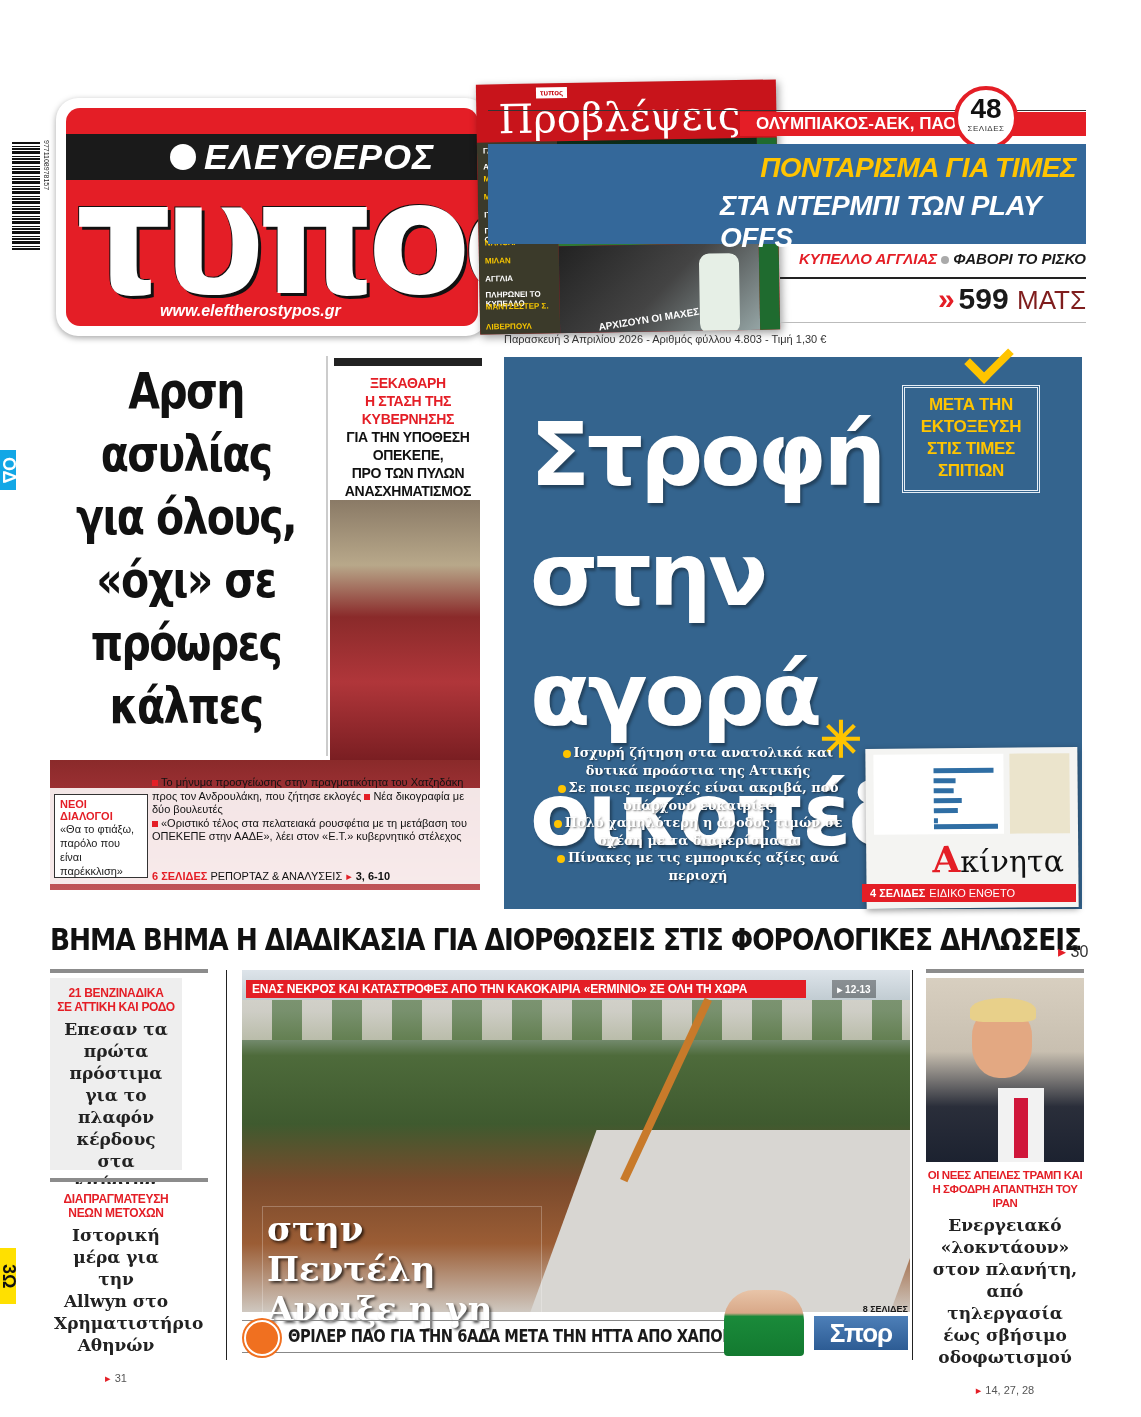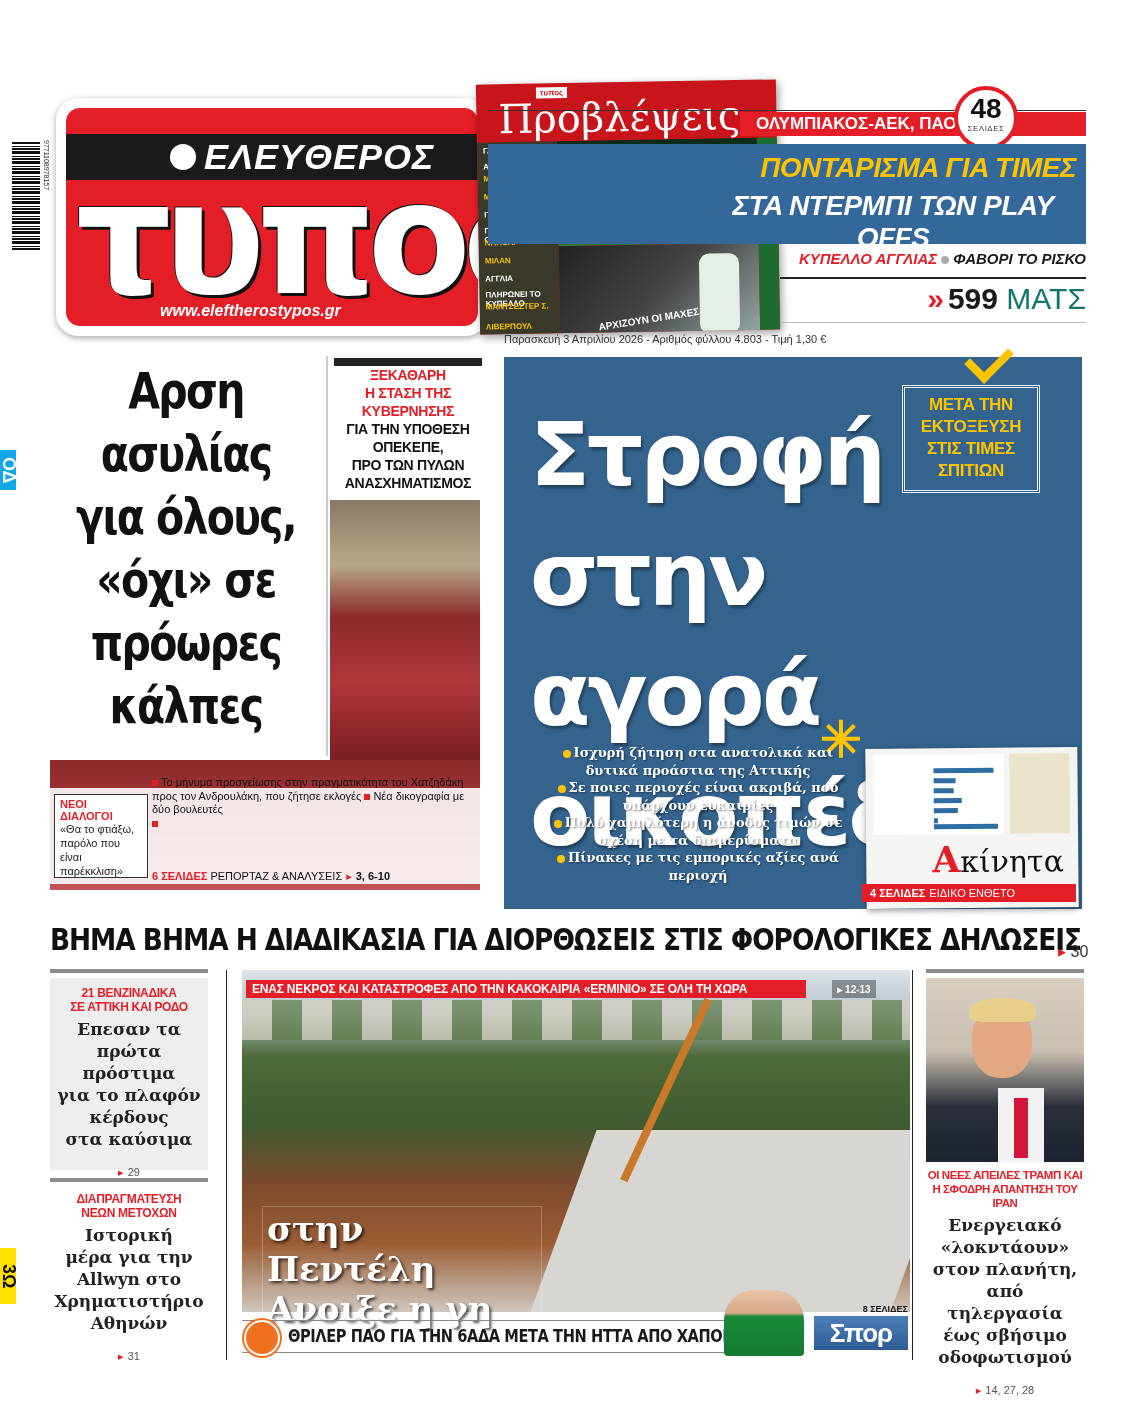--- a/index.html
+++ b/index.html
@@ -37,36 +37,36 @@
   .mag-caption { position:absolute; left: 118px; top: 232px; color:#fff; font-size: 10px; font-weight:700; transform: rotate(-8deg); }
 
   
   .promo-line { left: 488px; top: 110px; width: 598px; height: 1px; background:#333; }
   .promo-red { left: 740px; top: 112px; width: 346px; height: 24px; background: #e41e26; color:#fff; font-weight:700; font-size: 17px; display:flex; align-items:center; padding-left: 16px; }
   .pages-badge { left: 954px; top: 86px; width: 64px; height: 64px; border-radius: 50%; background: #fff; border: 4px solid #e41e26; text-align:center; }
   .pages-badge .n { font-size: 28px; font-weight: 900; line-height: 30px; margin-top: 4px; color:#111; }
   .pages-badge .l { font-size: 8px; color:#333; letter-spacing: 0.5px; }
   .promo-blue { left: 488px; top: 144px; width: 598px; height: 100px; background: #34689a; }
   .promo-y { left: 740px; top: 152px; width: 336px; text-align: right; color: #ffc400; font-style: italic; font-weight: 700; font-size: 28px; letter-spacing: -0.5px; }
-  .promo-w { left: 720px; top: 190px; width: 346px; text-align: center; color: #ffffff; font-style: italic; font-weight: 700; font-size: 28px; letter-spacing: -0.5px; }
+  .promo-w { left: 720px; top: 190px; width: 346px; text-align: left; color: #ffffff; font-style: italic; font-weight: 700; font-size: 28px; letter-spacing: -0.5px; }
   .promo-cup { left: 780px; top: 250px; width: 306px; text-align:right; font-style: italic; font-weight:700; font-size: 15px; }
   .promo-cup .r { color:#e41e26; }
   .promo-cup .dot { display:inline-block; width: 8px; height: 8px; border-radius:50%; background:#aaa; margin: 0 4px; }
   .promo-line2 { left: 780px; top: 277px; width: 306px; height: 2px; background: #222; }
   .promo-count { left: 880px; top: 282px; width: 206px; text-align: right; font-weight: 900; font-size: 30px; }
   .promo-count .chev { color:#e41e26; font-size: 30px; margin-right: 4px; }
-  .promo-count .m { color:#0f766e; font-weight: 400; font-size: 30px; }
+  .promo-count .m { color:#7f1d1d; font-weight: 400; font-size: 26px; }
   .promo-line3 { left: 780px; top: 322px; width: 306px; height: 1px; background: #bbb; }
 
   .dateline { left: 504px; top: 333px; width: 520px; font-size: 11px; color:#333; }
 
   
   .lead-head { left: 46px; top: 360px; width: 280px; text-align:center; font-family: "DejaVu Sans", sans-serif; font-weight: 700; font-size: 50px; line-height: 63px; letter-spacing: -2px; transform: scaleX(0.82); transform-origin: center top; color:#111; }
   .lead-rule { left: 326px; top: 356px; width: 2px; height: 400px; background: #ccc; }
-  .lead-side { left: 334px; top: 358px; width: 148px; height: 140px; background: #fff; border-top: 8px solid #222; text-align:center; font-weight:700; font-size: 14px; line-height: 18px; padding-top: 0; letter-spacing: -0.3px; }
+  .lead-side { left: 334px; top: 358px; width: 148px; height: 140px; background: #fff; border-top: 8px solid #222; text-align:center; font-weight:700; font-size: 14px; line-height: 18px; padding-top: 8px; letter-spacing: -0.3px; }
   .lead-side .r { color:#e41e26; display:block; }
   .lead-side .k { color:#111; display:block; }
   .parliament { left: 330px; top: 500px; width: 150px; height: 260px; background: linear-gradient(180deg, #8a7a66 0%, #b8a88a 25%, #8a2a2a 45%, #b0363a 70%, #7a1e22 100%); }
   .parliament-wide { left: 50px; top: 760px; width: 430px; height: 130px; background: linear-gradient(180deg, #8a2a2a 0%, #a8343a 40%, #c05558 100%); }
   .lead-panel { left: 50px; top: 788px; width: 430px; height: 96px; background: rgba(255,255,255,0.88); }
   .dialog-box { left: 54px; top: 794px; width: 94px; height: 84px; border: 1px solid #333; background:#fff; padding: 3px 5px; }
   .dialog-box .t { color: #e41e26; font-weight:700; font-size: 11px; }
   .dialog-box .q { font-size: 11px; line-height: 14px; }
   .lead-bullets { left: 152px; top: 776px; width: 320px; font-size: 11px; line-height: 13.5px; color:#111; }
   .bul { display:inline-block; width: 6px; height: 6px; background:#e41e26; margin-right: 3px; vertical-align: middle; }
@@ -91,21 +91,21 @@
   .re-insert-tag { left: 862px; top: 884px; width: 214px; height: 18px; background:#e41e26; color:#fff; font-size: 11px; display:flex; align-items:center; padding-left: 8px; }
   .re-insert-tag b { margin-right: 4px; }
 
   
   .strap { left: 50px; top: 922px; width: 1060px; font-family: "DejaVu Sans", sans-serif; font-weight: 700; font-size: 30px; letter-spacing: -1.2px; transform: scaleX(0.88); transform-origin: left top; white-space: nowrap; color:#111; }
   .strap-ref { left: 1058px; top: 942px; font-size: 16px; color:#333; }
   .strap-ref .tri { color:#e41e26; }
 
   
   .col-gray-bar { height: 4px; background: #8c8c8c; }
-  .left-box { left: 50px; width: 158px; background: #eeeeee; text-align:center; padding: 8px 4px; }
+  .left-box { left: 50px; width: 132px; background: #eeeeee; text-align:center; padding: 8px 4px; }
   .left-box .kick { color:#e41e26; font-weight:700; font-size: 12px; line-height: 14px; letter-spacing: -0.3px; }
   .left-box .head { font-family:"DejaVu Serif", serif; font-weight: 700; font-size: 17px; line-height: 22px; margin-top: 4px; color:#222; }
   .left-box .ref, .right-box .ref { font-size: 11px; color:#555; margin-top: 16px; }
   .left-box .ref .tri, .right-box .ref .tri { color:#e41e26; margin-right: 4px; }
   .vrule { width: 1px; background:#222; }
 
   .flood { left: 242px; top: 970px; width: 668px; height: 342px; background: linear-gradient(180deg, #dde4ea 0%, #b7c3c9 12%, #4e6b3b 25%, #3f5a2f 45%, #7a4a2c 62%, #9b5d35 80%, #cfc8c0 100%); overflow:hidden; }
   .flood .houses { position:absolute; left: 0; top: 30px; width: 668px; height: 40px; background: repeating-linear-gradient(90deg, #d8d2c4 0 30px, #5d7b46 30px 60px); opacity: 0.7; }
   .flood .road { position:absolute; left: 320px; top: 160px; width: 360px; height: 190px; background: #d8d6d2; transform: skewX(-20deg); }
   .flood .pole { position:absolute; left: 420px; top: 20px; width: 8px; height: 200px; background: #c87a2a; transform: rotate(25deg); }
@@ -213,21 +213,21 @@
 <div class="abs parliament"></div>
 <div class="abs parliament-wide"></div>
 <div class="abs lead-panel"></div>
 <div class="abs dialog-box">
   <div class="t">ΝΕΟΙ ΔΙΑΛΟΓΟΙ</div>
   <div class="q">«Θα το φτιάξω, παρόλο που είναι παρέκκλιση»</div>
 </div>
 <div class="abs lead-bullets">
   <span class="bul"></span><span>Το μήνυμα προσγείωσης στην πραγματικότητα του Χατζηδάκη προς τον Ανδρουλάκη, που ζήτησε εκλογές</span>
   <span class="bul"></span><span>Νέα δικογραφία με δύο βουλευτές</span><br>
-  <span class="bul"></span>
+  <span class="bul"></span><span>«Οριστικό τέλος στα πελατειακά ρουσφέτια με τη μετάβαση του ΟΠΕΚΕΠΕ στην ΑΑΔΕ», λέει στον «Ε.Τ.» κυβερνητικό στέλεχος</span>
 </div>
 <div class="abs lead-ref"><span class="r">6 ΣΕΛΙΔΕΣ</span> <span>ΡΕΠΟΡΤΑΖ &amp; ΑΝΑΛΥΣΕΙΣ</span><span class="tri">▸</span><b>3, 6-10</b></div>
 
 <div class="abs re-blue"></div>
 <div class="abs re-head">
   <div>Στροφή</div>
   <div>στην αγορά</div>
   <div>οικοπέδων</div>
 </div>
 <div class="abs re-check"></div>

